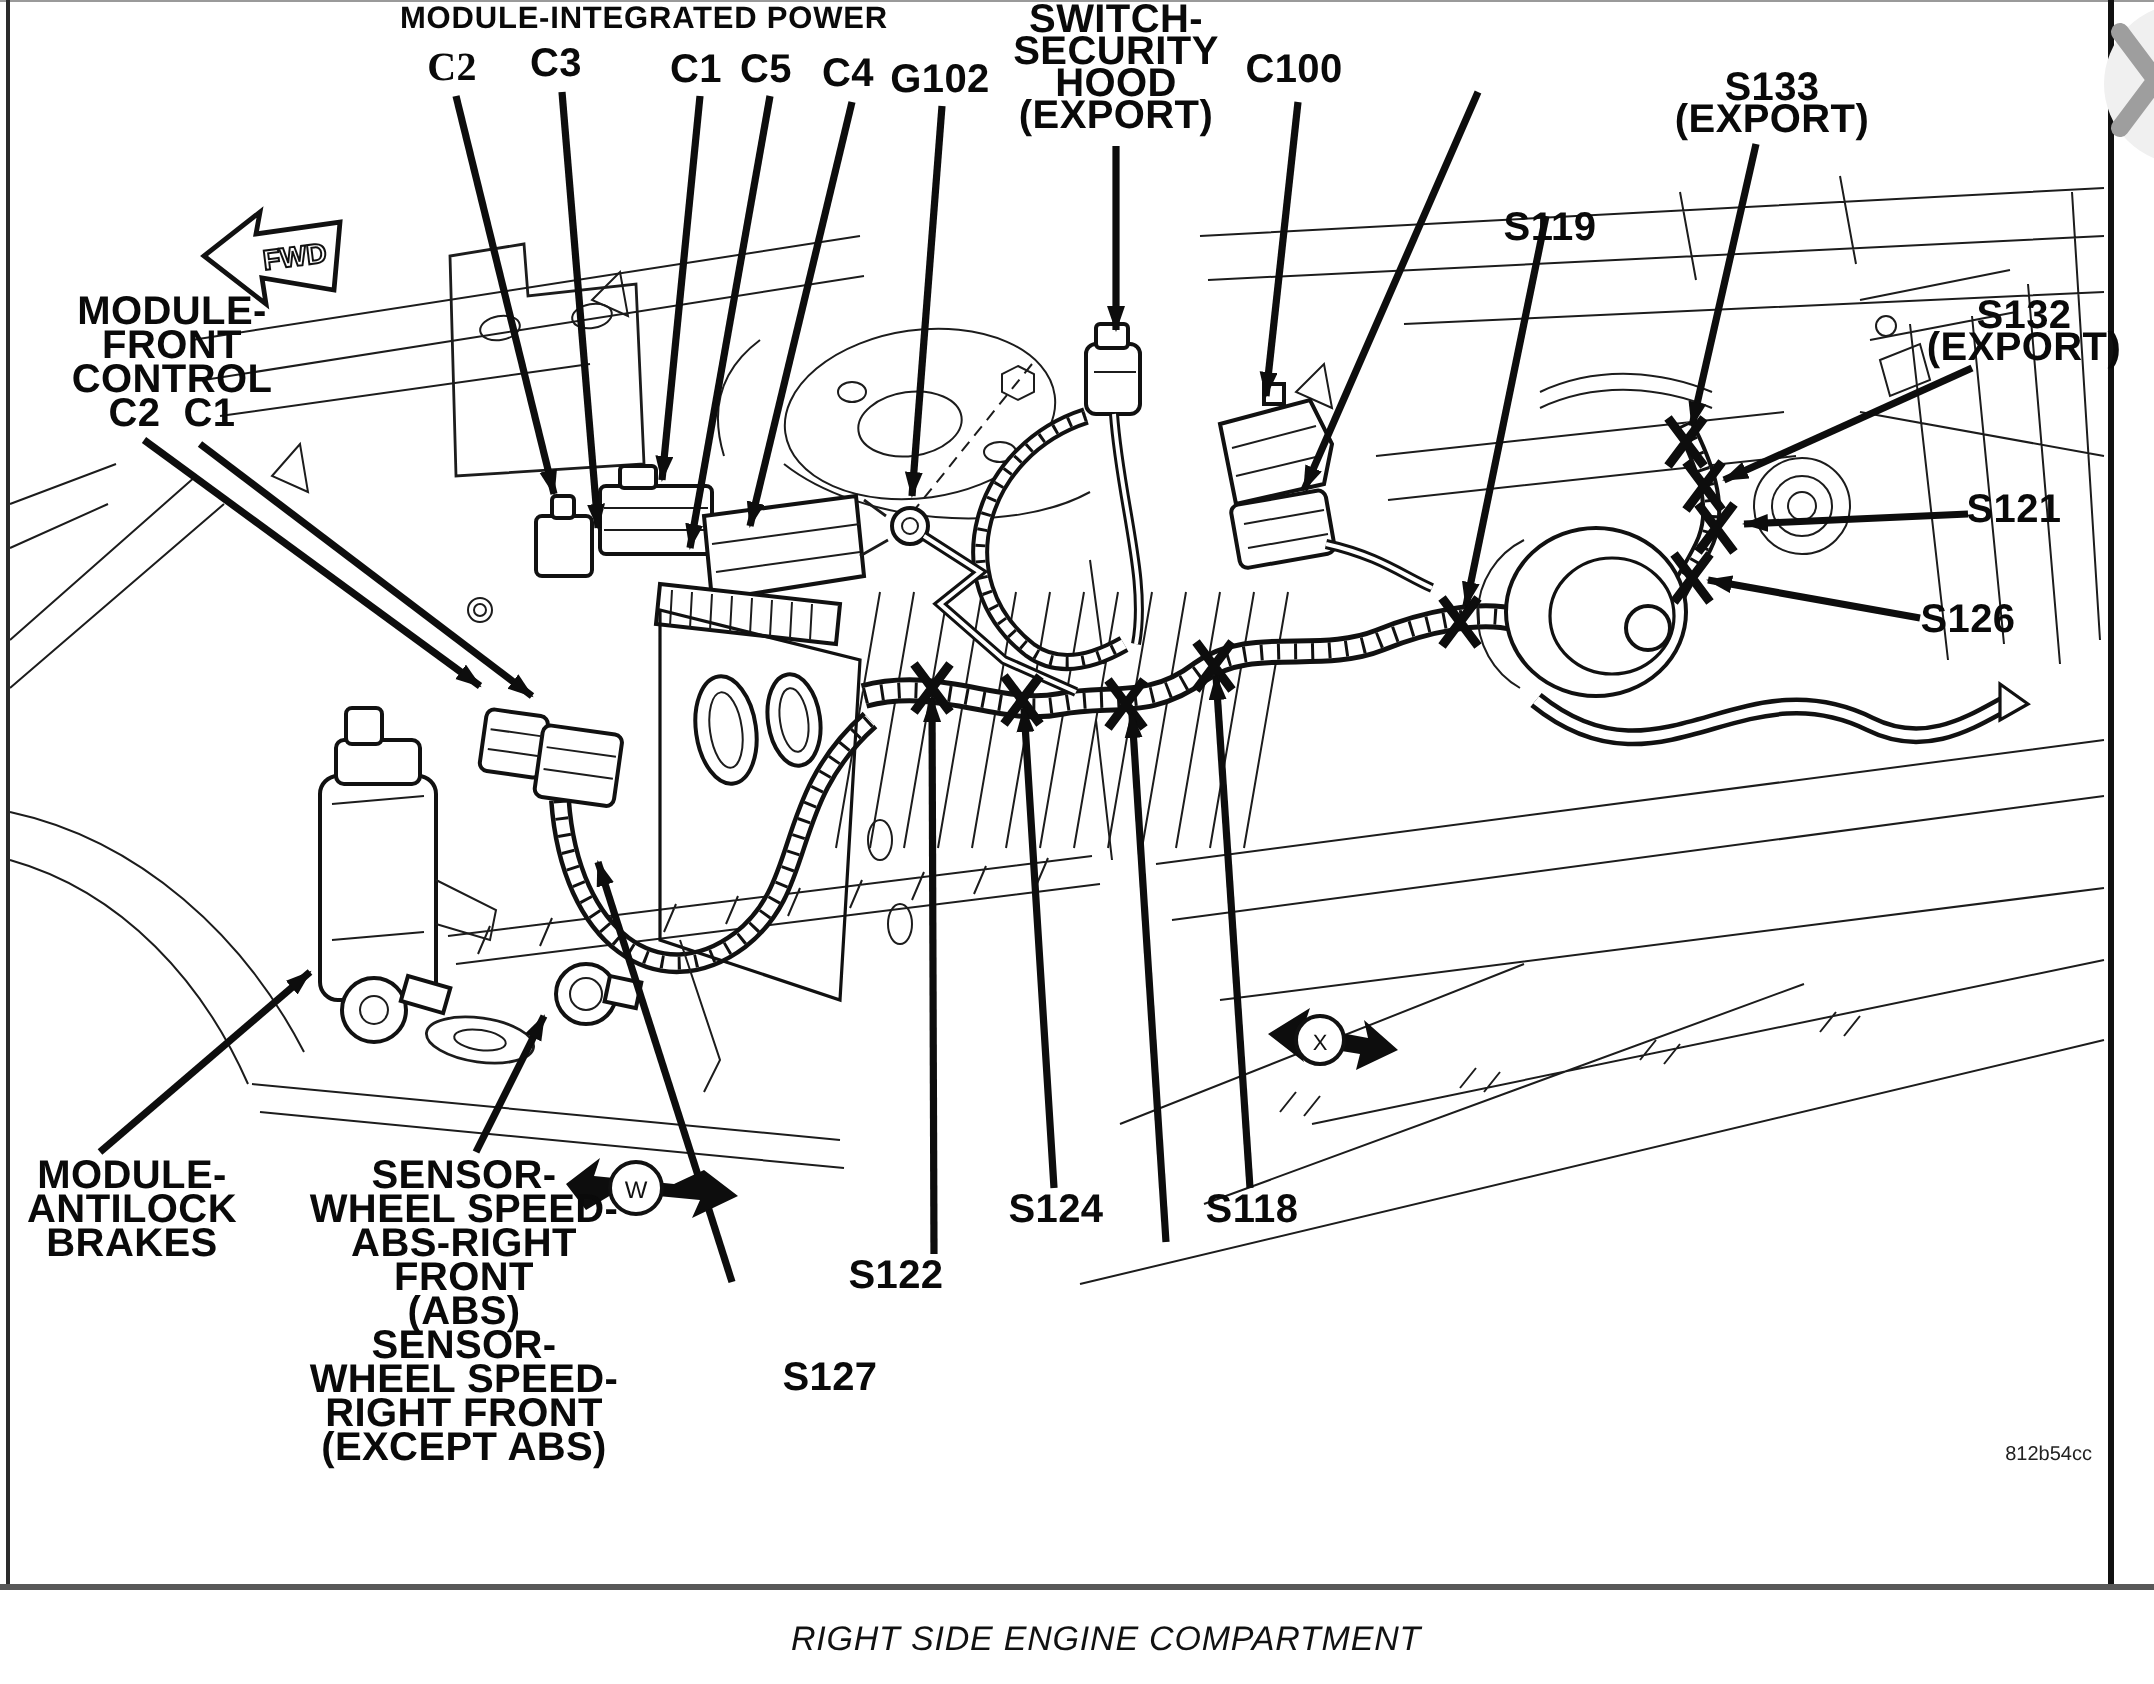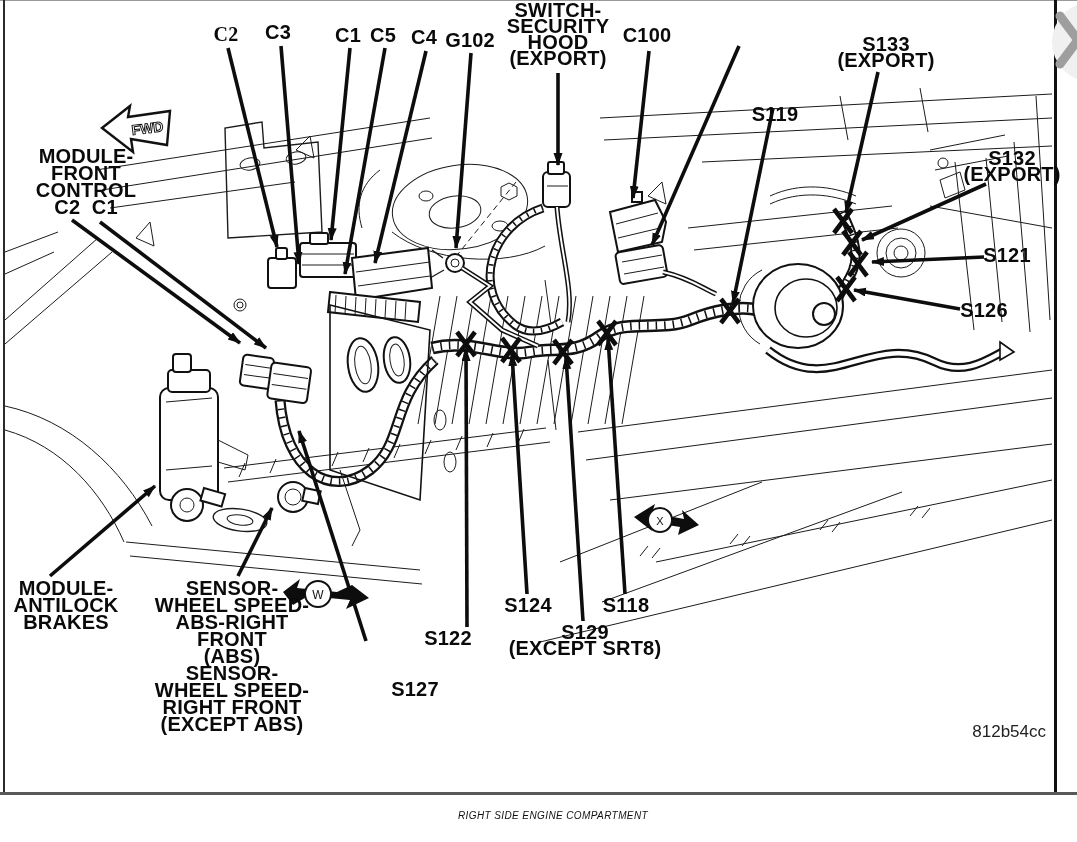--- a/index.html
+++ b/index.html
@@ -6,23 +6,23 @@
   #page{position:relative;width:1077px;height:842px;background:#ffffff;overflow:hidden;
         font-family:"Liberation Sans","DejaVu Sans",sans-serif;}
   .frame-left{position:absolute;left:3px;top:0;width:2px;height:793px;background:#2b2b2b;}
   .frame-right{position:absolute;left:1054px;top:0;width:3px;height:793px;background:#111;}
   .frame-top{position:absolute;left:0;top:0;width:1077px;height:1px;background:#9a9a9a;}
   .frame-bottom{position:absolute;left:0;top:792px;width:1077px;height:3px;background:#585858;}
   .lbl{position:absolute;font-weight:bold;font-size:20px;line-height:16px;color:#0a0a0a;
        white-space:pre-line;text-align:center;transform:translateX(-50%);letter-spacing:.2px;}
   .lbl.lh17{line-height:17px;}
   .title{font-size:15.5px;letter-spacing:.4px;white-space:nowrap;}
-  .code{position:absolute;font-size:17px;font-weight:normal;color:#222;}
+  .code{position:absolute;font-size:10px;font-weight:normal;color:#222;}
   .caption{position:absolute;left:553px;top:810px;transform:translateX(-50%);
-           font-style:italic;font-size:10px;color:#111;letter-spacing:.4px;white-space:nowrap;}
+           font-style:italic;font-size:17px;color:#111;letter-spacing:.4px;white-space:nowrap;}
   .navbtn{position:absolute;left:1052px;top:2px;width:80px;height:80px;border-radius:50%;
           background:#f0f0f0;}
   svg{position:absolute;left:0;top:0;}
   .thin{stroke:#1c1c1c;stroke-width:1;fill:none;}
   .thin2{stroke:#1c1c1c;stroke-width:1.4;fill:none;}
   .part{stroke:#111;stroke-width:2;fill:#fff;}
   .leader{stroke:#0d0d0d;stroke-width:3.6;fill:none;}
   .xmark{stroke:#0d0d0d;stroke-width:4.6;fill:none;}
 </style>
 </head>
@@ -248,20 +248,21 @@
       <circle cx="660" cy="520" r="12" fill="#fff" stroke="#111" stroke-width="2"></circle>
       <text x="660" y="525" text-anchor="middle" font-size="11" fill="#111" font-family="Liberation Sans, DejaVu Sans, sans-serif">X</text>
     </g>
   </svg>
 
   <div class="frame-top"></div>
   <div class="frame-left"></div>
   <div class="frame-right"></div>
   <div class="frame-bottom"></div>
 
+  <div class="lbl title" style="left:322px;top:2px;">MODULE-INTEGRATED POWER</div>
   <div class="lbl" style="left:226px;top:26px;font-family:Liberation Serif, serif;">C2</div>
   <div class="lbl" style="left:278px;top:24px;">C3</div>
   <div class="lbl" style="left:348px;top:27px;">C1</div>
   <div class="lbl" style="left:383px;top:27px;">C5</div>
   <div class="lbl" style="left:424px;top:29px;">C4</div>
   <div class="lbl" style="left:470px;top:32px;">G102</div>
   <div class="lbl" style="left:558px;top:2px;">SWITCH-
 SECURITY
 HOOD
 (EXPORT)</div>
@@ -285,22 +286,20 @@
 ABS-RIGHT
 FRONT
 (ABS)
 SENSOR-
 WHEEL SPEED-
 RIGHT FRONT
 (EXCEPT ABS)</div>
   <div class="lbl" style="left:368px;top:681px;margin-left:47px;">S127</div>
   <div class="lbl" style="left:448px;top:630px;">S122</div>
   <div class="lbl" style="left:528px;top:597px;">S124</div>
-  <div class="lbl" style="left:585px;top:624px;">S129
-(EXCEPT SRT8)</div>
   <div class="lbl" style="left:626px;top:597px;">S118</div>
 
   <div class="code" style="right:31px;top:722px;">812b54cc</div>
   <div class="caption">RIGHT SIDE ENGINE COMPARTMENT</div>
 
   <div class="navbtn">
     <svg width="80" height="80" viewBox="0 0 80 80">
       <path d="M 8,14 L 26,38 L 8,62" fill="none" stroke="#9e9e9e" stroke-width="9" stroke-linecap="round" stroke-linejoin="round"></path>
     </svg>
   </div>

